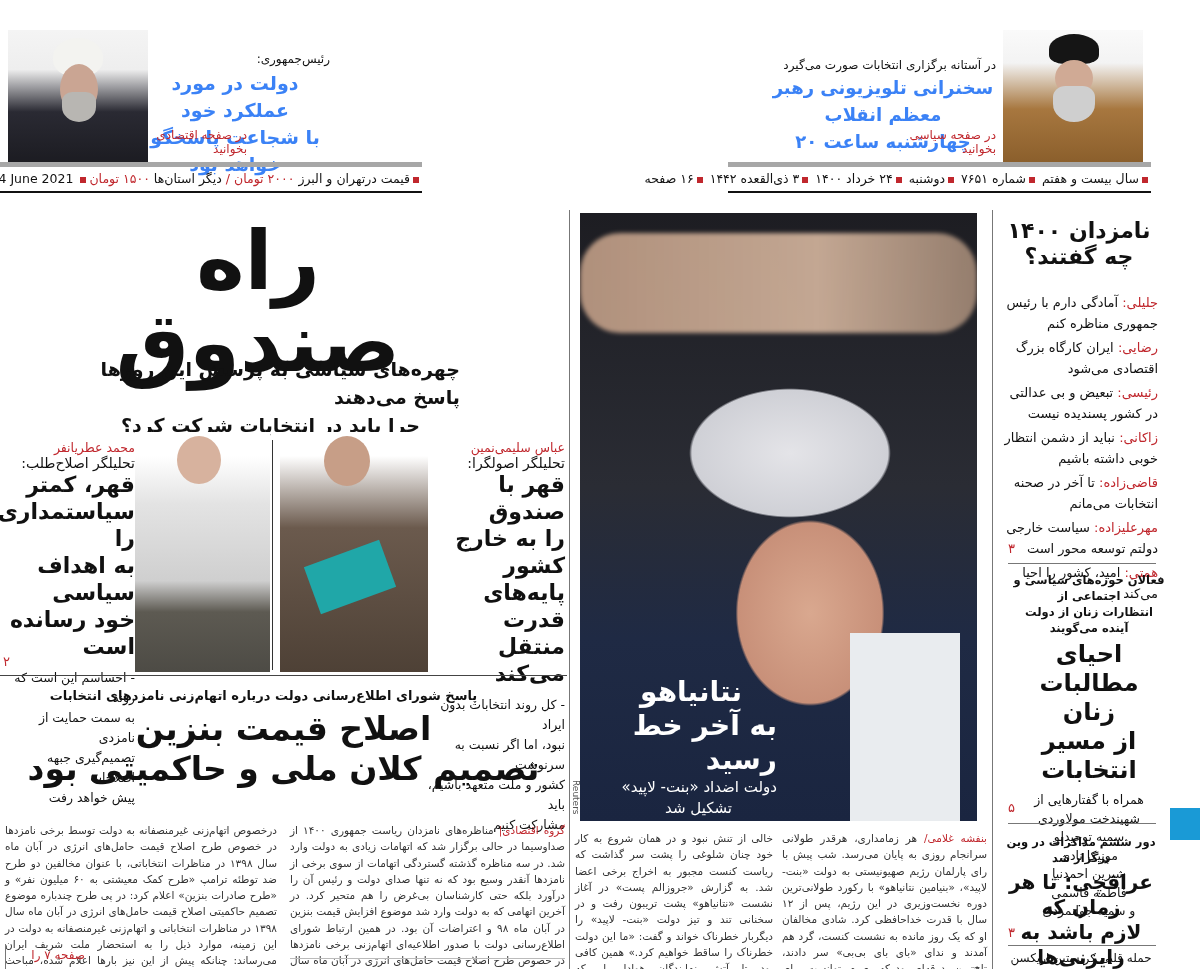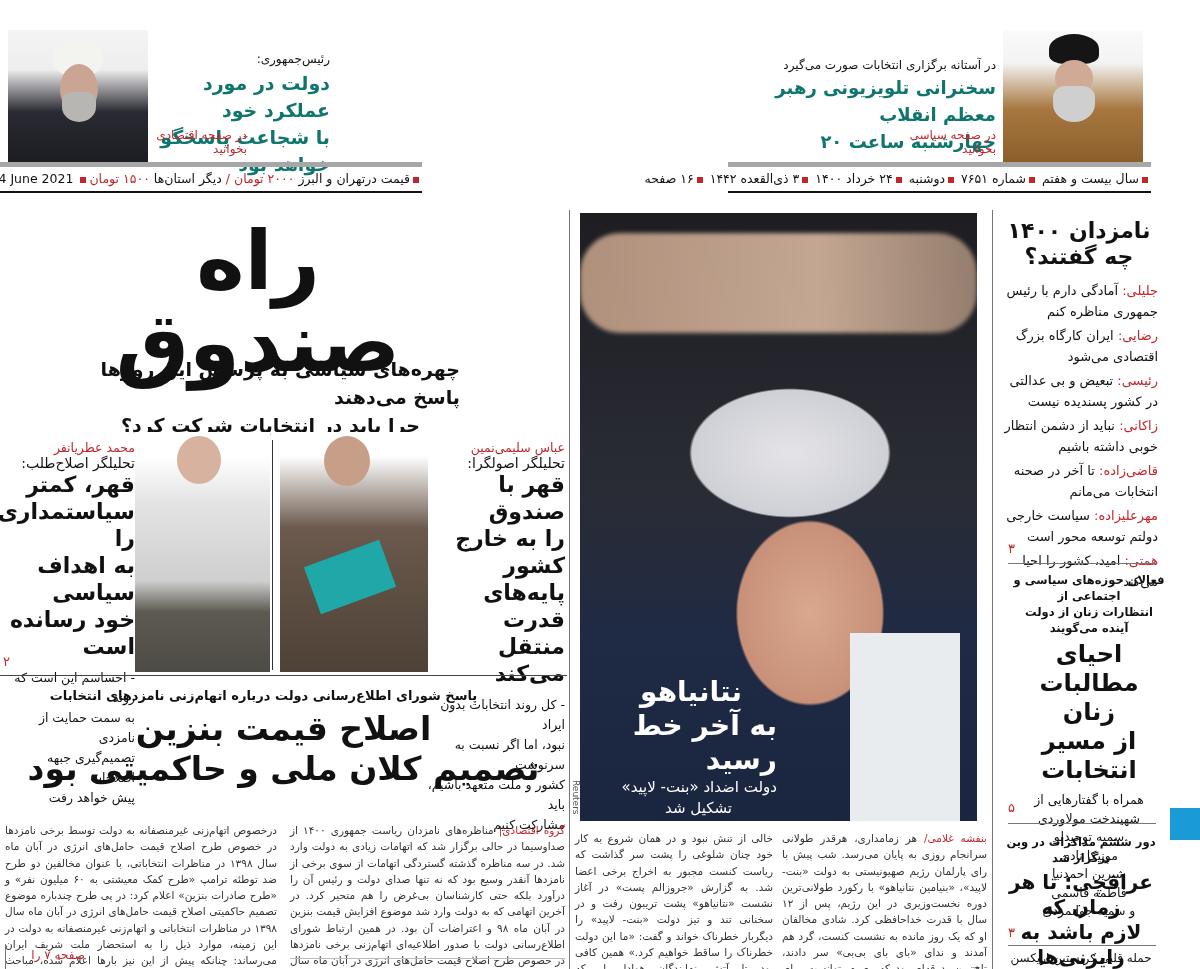--- a/index.html
+++ b/index.html
@@ -12,21 +12,21 @@
 
   
   .logo-box { left: 430px; top: 0; width: 330px; height: 180px; }
   .logo-text { position: absolute; left: 0; top: -22px; width: 330px; text-align: center;
     font-family: "DejaVu Serif", serif; font-weight: bold; font-size: 170px; line-height: 1;
     color: #e31e24; letter-spacing: -6px; }
   .logo-tag { position: absolute; left: 150px; top: 0; width: 100px; height: 34px; background: #eaa3ab;
     color: #fff; font-size: 18px; font-weight: bold; text-align: center; line-height: 32px; }
 
   .lead-kicker { font-size: 12px; color: #111; }
-  .lead-title { font-size: 19px; font-weight: bold; line-height: 27px; color: #0f766e; }
+  .lead-title { font-size: 19px; font-weight: bold; line-height: 27px; color: #3b82f6; text-align: center; }
   .lead-link { font-size: 12px; color: #c0272d; }
 
   .photo { background: linear-gradient(180deg, #d9d9d9, #7a6a55); }
   .person-head { position:absolute; border-radius:50%; }
 
   .gray-rule { height: 5px; background: #a7a7a7; }
   .black-rule { height: 2px; background: #111; }
 
   .dateline { font-size: 12.5px; color: #111; white-space: nowrap; }
   .dateline .red { color: #c0272d; }
@@ -224,21 +224,21 @@
   <span>هر زمامداری، هرقدر طولانی سرانجام روزی به پایان می‌رسد. شب پیش با رای پارلمان رژیم صهیونیستی به دولت «بنت- لاپید»، «بنیامین نتانیاهو» با رکورد طولانی‌ترین دوره نخست‌وزیری در این رژیم، پس از ۱۲ سال با قدرت خداحافظی کرد. شادی مخالفان او که یک روز مانده به نشست کنست، گرد هم آمدند و ندای «بای بای بی‌بی» سر دادند، تلخ‌ترین بدرقه‌ای بود که وی می‌توانست برای پایان کار خود متصور شود.</span>
 </div>
 <div class="abs body-text rtl" style="left:575px;top:830px;width:198px;">
   <span>خالی از تنش نبود و در همان شروع به کار خود چنان شلوغی را پشت سر گذاشت که ریاست کنست مجبور به اخراج برخی اعضا شد. به گزارش «جروزالم پست» در آغاز نشست «نتانیاهو» پشت تریبون رفت و در سخنانی تند و تیز دولت «بنت- لاپید» را دیگربار خطرناک خواند و گفت: «ما این دولت خطرناک را ساقط خواهیم کرد.» همین کافی بود تا آتش نمایندگان هوادار او که صهیونیست‌های افراطی هستند، تندتر از قبل شود. در واقع بعد از این سخنان بود که آشوب شروع شد. به</span>
 </div>
 
 <div class="abs vrule" style="left:992px;top:210px;height:759px;background:#777;"></div>
 
 <div class="abs rtl" style="left:1000px;top:218px;width:158px;">
   <div class="rc-title center">نامزدان ۱۴۰۰</div>
-  <div class="rc-title center" style="margin-bottom:10px;text-align:center;">چه گفتند؟</div>
+  <div class="rc-title center" style="margin-bottom:22px;text-align:center;">چه گفتند؟</div>
 
   <div class="rc-item"><span class="red">جلیلی:</span> <span>آمادگی دارم با رئیس جمهوری مناظره کنم</span></div>
   <div class="rc-item"><span class="red">رضایی:</span> <span>ایران کارگاه بزرگ اقتصادی می‌شود</span></div>
   <div class="rc-item"><span class="red">رئیسی:</span> <span>تبعیض و بی عدالتی در کشور پسندیده نیست</span></div>
   <div class="rc-item"><span class="red">زاکانی:</span> <span>نباید از دشمن انتظار خوبی داشته باشیم</span></div>
   <div class="rc-item"><span class="red">قاضی‌زاده:</span> <span>تا آخر در صحنه انتخابات می‌مانم</span></div>
   <div class="rc-item"><span class="red">مهرعلیزاده:</span> <span>سیاست خارجی دولتم توسعه محور است</span></div>
   <div class="rc-item"><span class="red">همتی:</span> <span>امید، کشور را احیا می‌کند</span></div>
 </div>
 <div class="abs page-num" style="left:1008px;top:541px;">۳</div>

